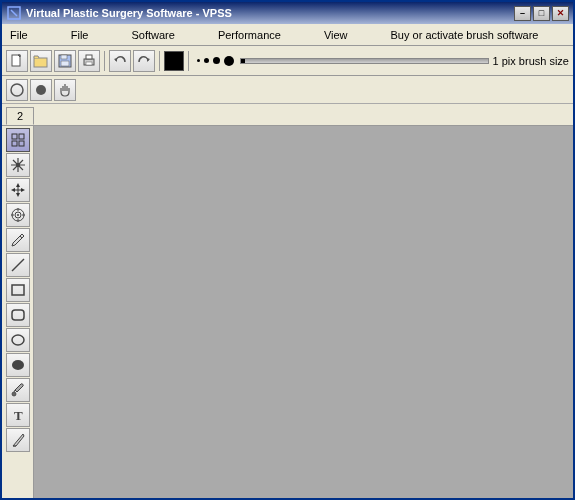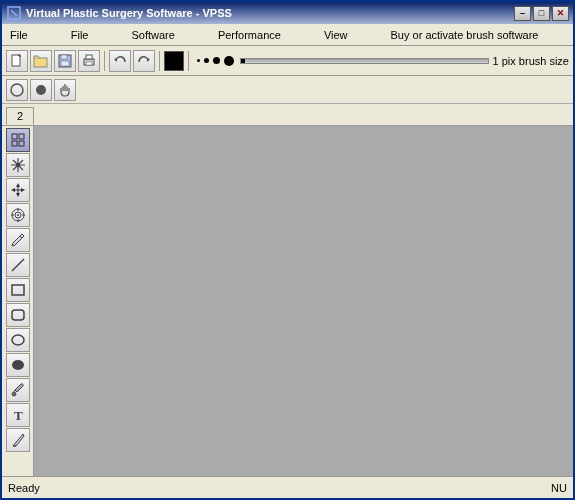--- a/index.html
+++ b/index.html
@@ -462,18 +462,14 @@
           <path d="M3,14 L13,2 L14,4 L6,14 Z" fill="#ccc" stroke="#444" stroke-width="1"></path>
           <line x1="3" y1="14" x2="6" y2="14" stroke="#444" stroke-width="1"></line>
         </svg>
       </div>
     </div>
 
     <div class="canvas-area"></div>
 
   </div>
 
-  <div class="status-bar">
-    <span class="status-left">Ready</span>
-    <span class="status-right">NU</span>
-  </div>
 
 </div>
 
 </body></html>

